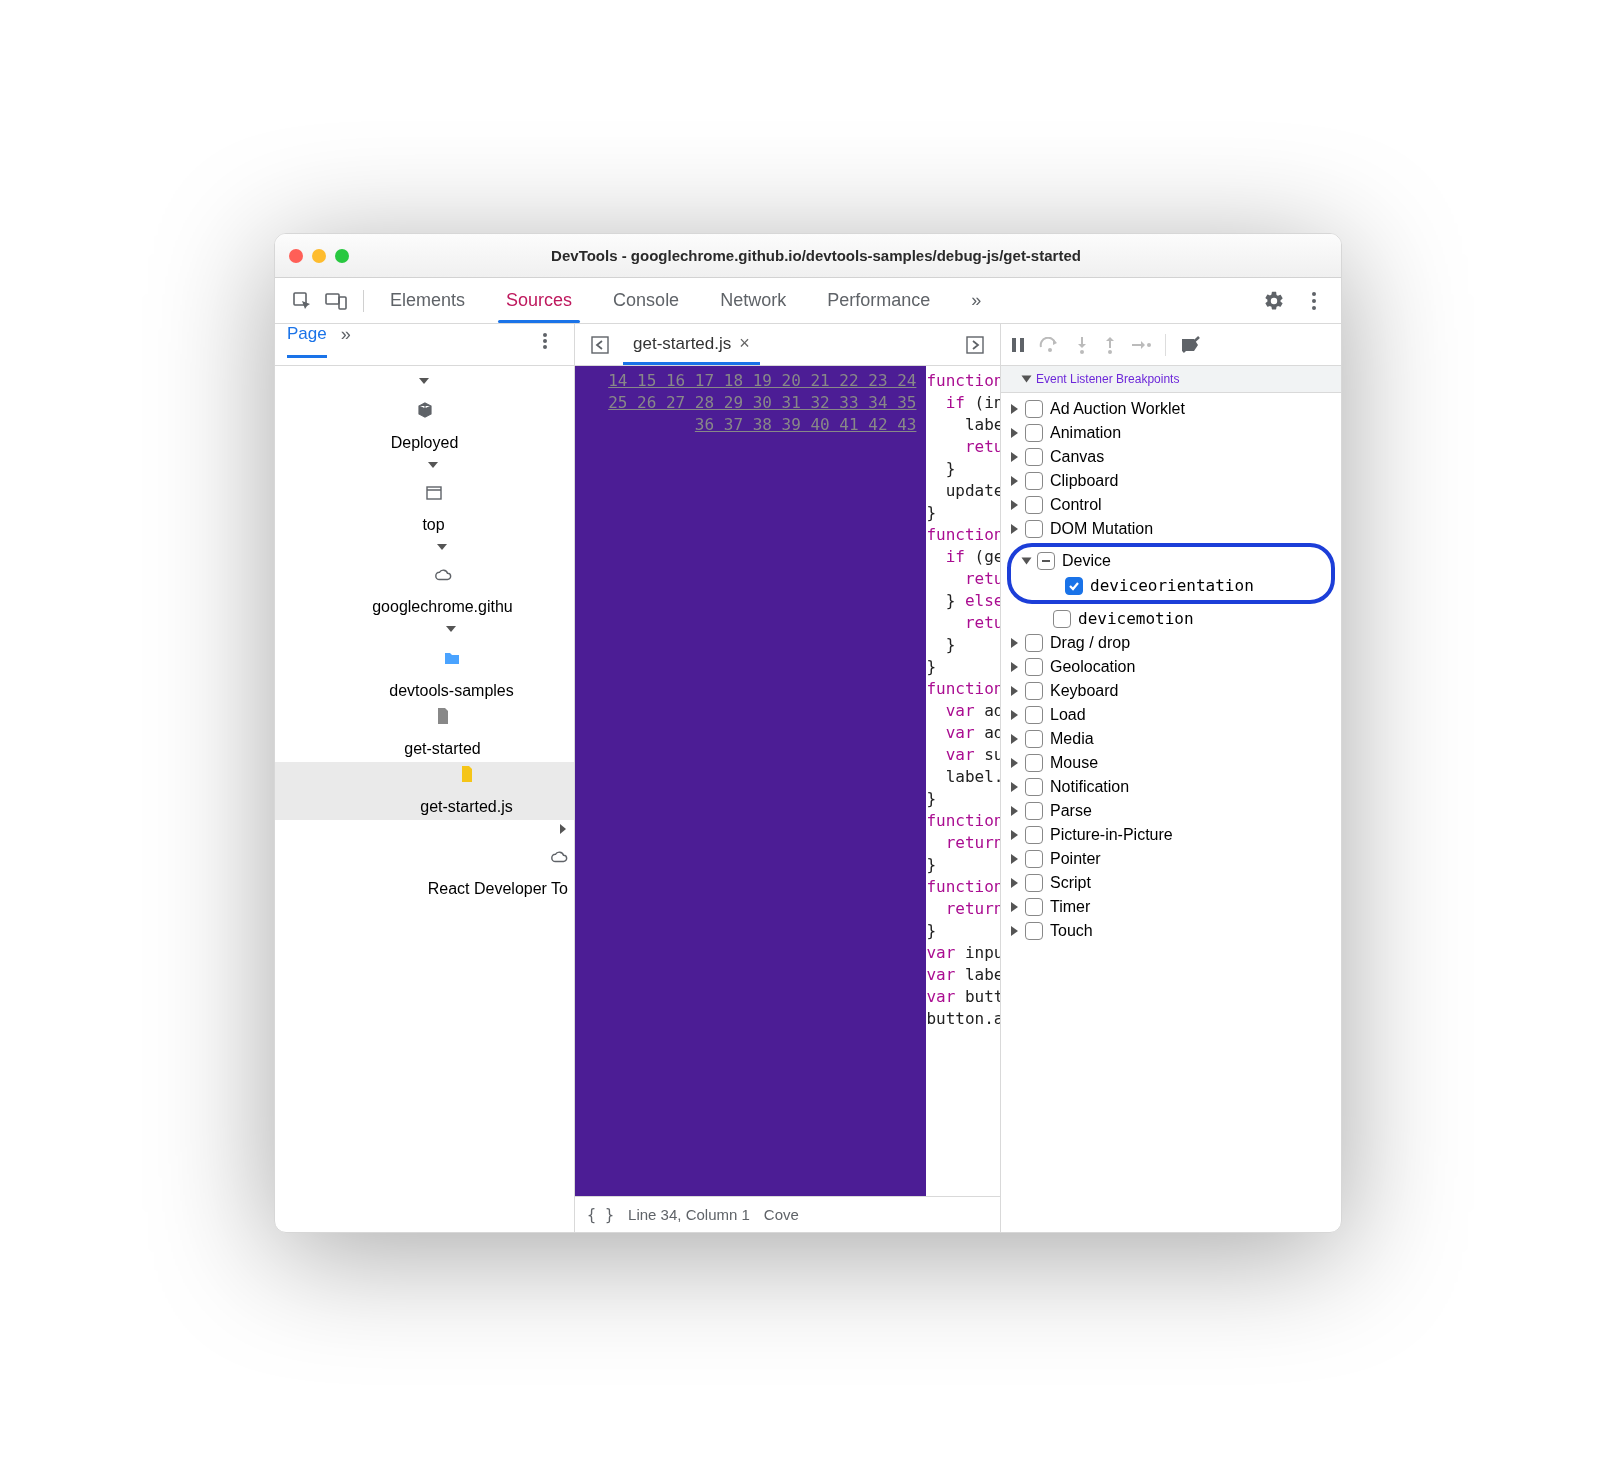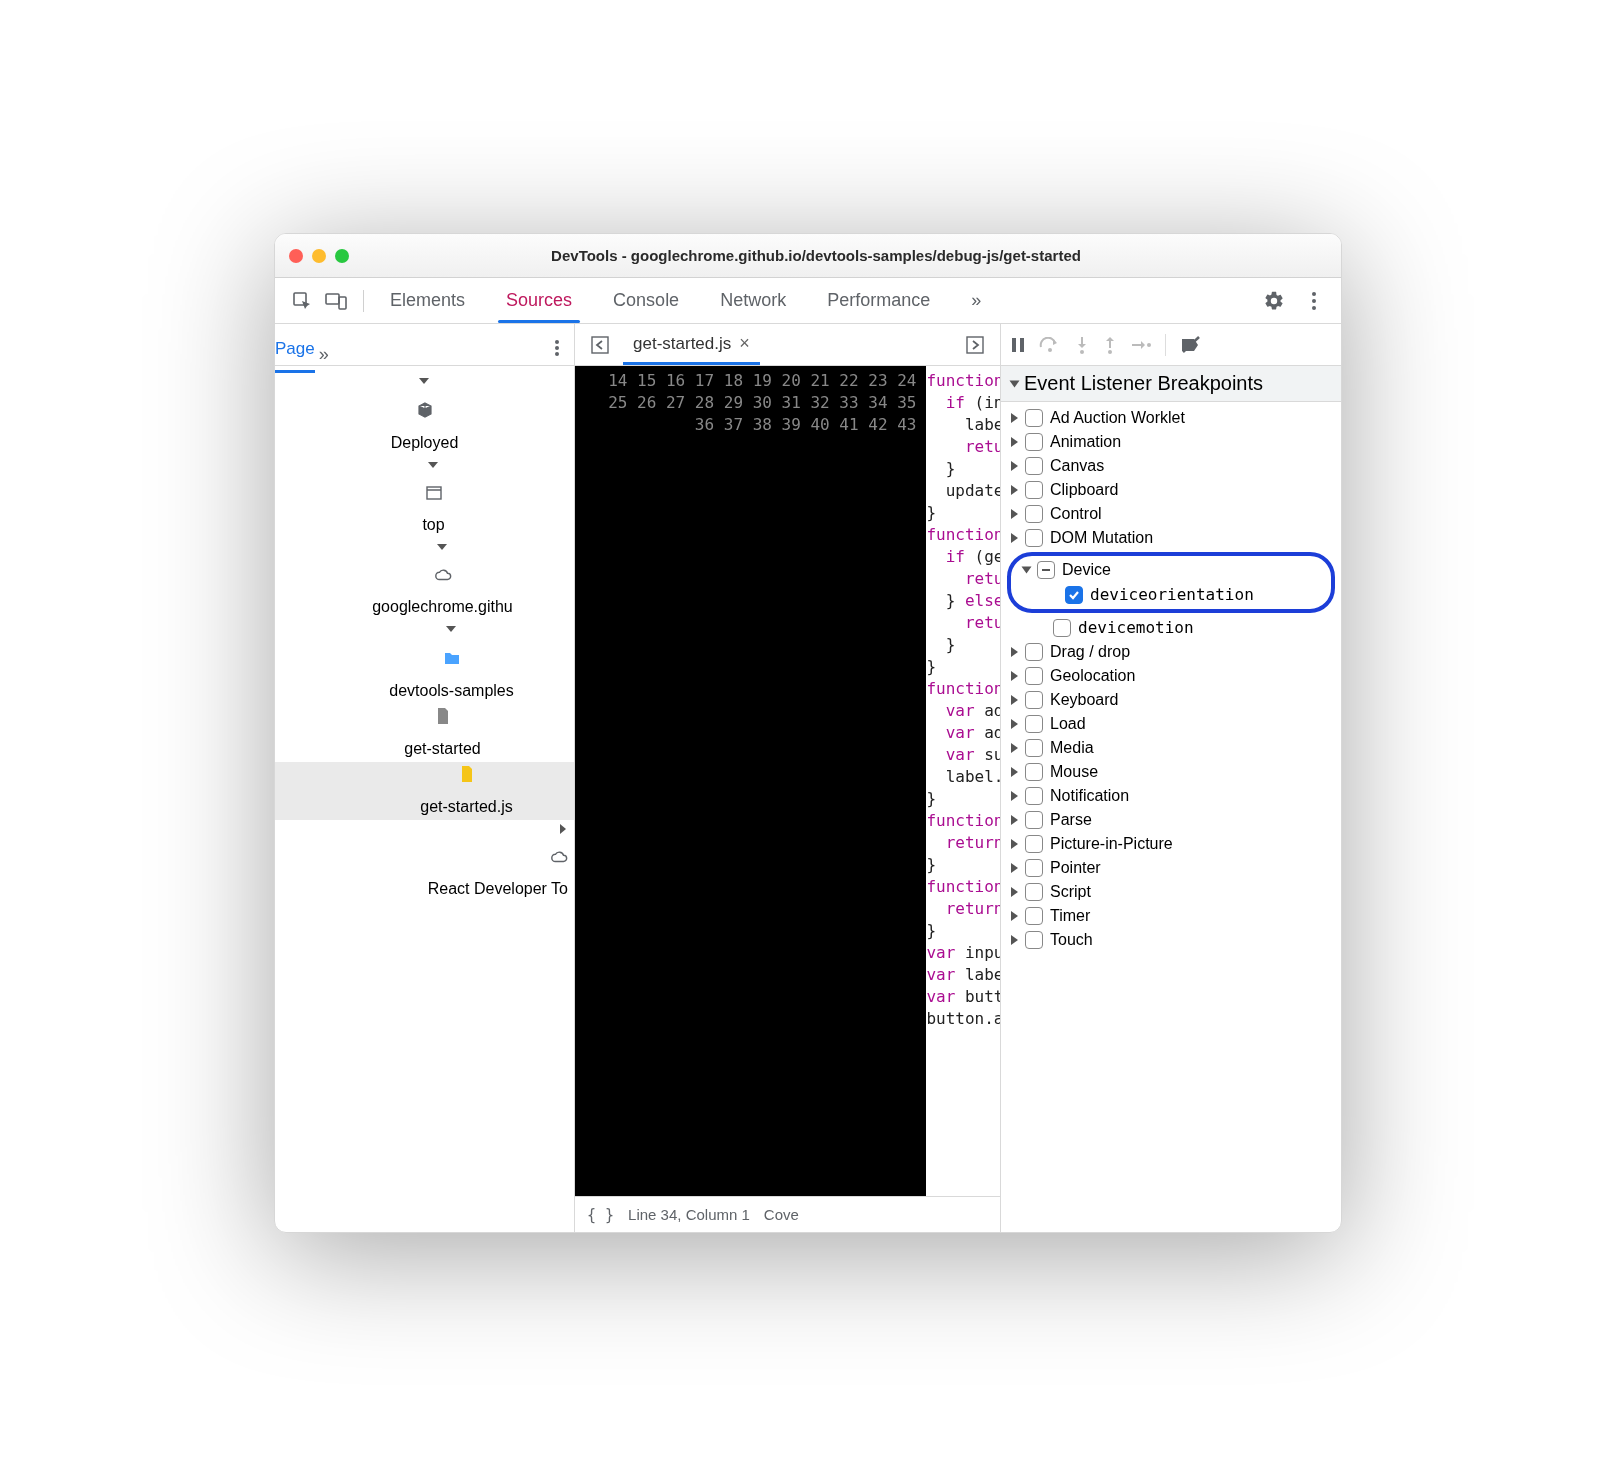--- a/index.html
+++ b/index.html
@@ -44,45 +44,45 @@
 }
 .tb-icon { width:34px; height:34px; display:flex; align-items:center; justify-content:center; color:#5f6368;}
 .tb-sep { width:1px; height:22px; background:#d0d0d0; margin:0 10px;}
 .tabs { display:flex; gap:9px; }
 .tab { padding:10px 16px; font-size:18px; color:#5f6368; position:relative; }
 .tab.active { color:#be185d; }
 .tab.active::after { content:""; position:absolute; left:8px; right:8px; bottom:-2px; height:3px; background:#1a73e8; border-radius:2px;}
 .right-icons { margin-left:auto; display:flex; align-items:center; gap:6px; color:#5f6368;}
 .workspace { flex:1; display:flex; min-height:0;}
 .sidebar { width:300px; border-right:1px solid #d9d9d9; display:flex; flex-direction:column;}
-.side-tabs { height:42px; display:flex; align-items:flex-end; padding:0 0; border-bottom:1px solid #d9d9d9; gap:4px;}
+.side-tabs { height:42px; display:flex; align-items:flex-start; padding:0 12px; border-bottom:1px solid #d9d9d9; gap:14px;}
 .side-tab { font-size:17px; color:#1a73e8; position:relative; padding-bottom:6px;}
 .side-tab::after{content:"";position:absolute;left:0;right:0;bottom:-8px;height:3px;background:#1a73e8;}
 .tree { padding:6px 0; font-size:16px; overflow:hidden;}
 .tree-row { display:flex; align-items:center; gap:16px; padding:4px 6px; white-space:nowrap;flex-direction:column;}
 .tree-row.selected { background:#eaeaea; }
 .tri { width:0;height:0;border-left:6px solid #555;border-top:5px solid transparent;border-bottom:5px solid transparent; transform:rotate(90deg); margin-right:2px;}
 .tri.closed{ transform:none; }
 .cube-icon { width:16px;height:16px;}
 .file-icon { width:16px;height:16px;}
 .folder-icon { width:16px;height:16px;}
 .cloud-icon { width:18px;height:14px;}
 .main { flex:1; display:flex; flex-direction:column; min-width:0; border-right:1px solid #d9d9d9;}
 .editor-header{ height:42px; display:flex; align-items:center; border-bottom:1px solid #d9d9d9; padding:0 8px; gap:6px;}
 .ed-tab { display:flex; align-items:center; gap:8px; font-size:17px; color:#333; padding:8px 10px; border-bottom:3px solid #1a73e8; margin-bottom:-1px;}
 .closex{ color:#666; font-size:18px;}
 .editor-body { flex:1; display:flex; font-family: Menlo, Monaco, monospace; font-size:16px; overflow:hidden; line-height:22px;}
-.gutter { background:#000000; color:#888; text-align:right; padding:4px 10px 4px 14px; user-select:none;}
+.gutter { background:#4c1d95; color:#888; text-align:right; padding:4px 10px 4px 14px; user-select:none;text-decoration:underline;}
 .code { padding:4px 0; white-space:pre; color:#222; overflow:hidden;}
 .kw-func{color:#aa0d91;} .kw-ctrl{color:#aa0d91;}
 .statusbar{ height:36px; border-top:1px solid #d9d9d9; display:flex; align-items:center; gap:14px; padding:0 12px; color:#5f6368; font-size:15px;}
 .right-panel { width:340px; display:flex; flex-direction:column;}
 .debug-bar { height:42px; border-bottom:1px solid #d9d9d9; display:flex; align-items:center; padding:0 10px; gap:14px; color:#a0a0a0;}
 .debug-bar .dbg { font-size:18px; }
-.section-head{ background:#f1f3f4; border-bottom:1px solid #d9d9d9; padding:6px 10px; display:flex; align-items:center; gap:6px; font-size:20px; color:#000000;}
+.section-head{ background:#f1f3f4; border-bottom:1px solid #d9d9d9; padding:6px 22px; display:flex; align-items:center; gap:6px; font-size:12px; color:#6d28d9;}
 .cat-list { flex:1; overflow:auto; font-size:16px; padding:4px 0;}
 .cat-row, .sub-row { display:flex; align-items:center; gap:7px; padding:3px 10px;}
 .sub-row { padding-left:52px; }
 .chk { width:18px;height:18px;border:1.5px solid #888;border-radius:4px;display:flex;align-items:center;justify-content:center; background:#fff;}
 .chk.checked{ background:#1a73e8; border-color:#1a73e8; color:#fff;}
 .chk.mixed::after{content:"";width:8px;height:2px;background:#555;}
 .tri2{width:0;height:0;border-left:7px solid #555;border-top:5px solid transparent;border-bottom:5px solid transparent;}
 .tri2.open{transform:rotate(90deg);}
 .highlight-box{ border:4px solid #1c3ed8; border-radius:25px; padding:2px 2px; margin:2px 6px;}
 .mono { font-family: Menlo, Monaco, monospace;}

